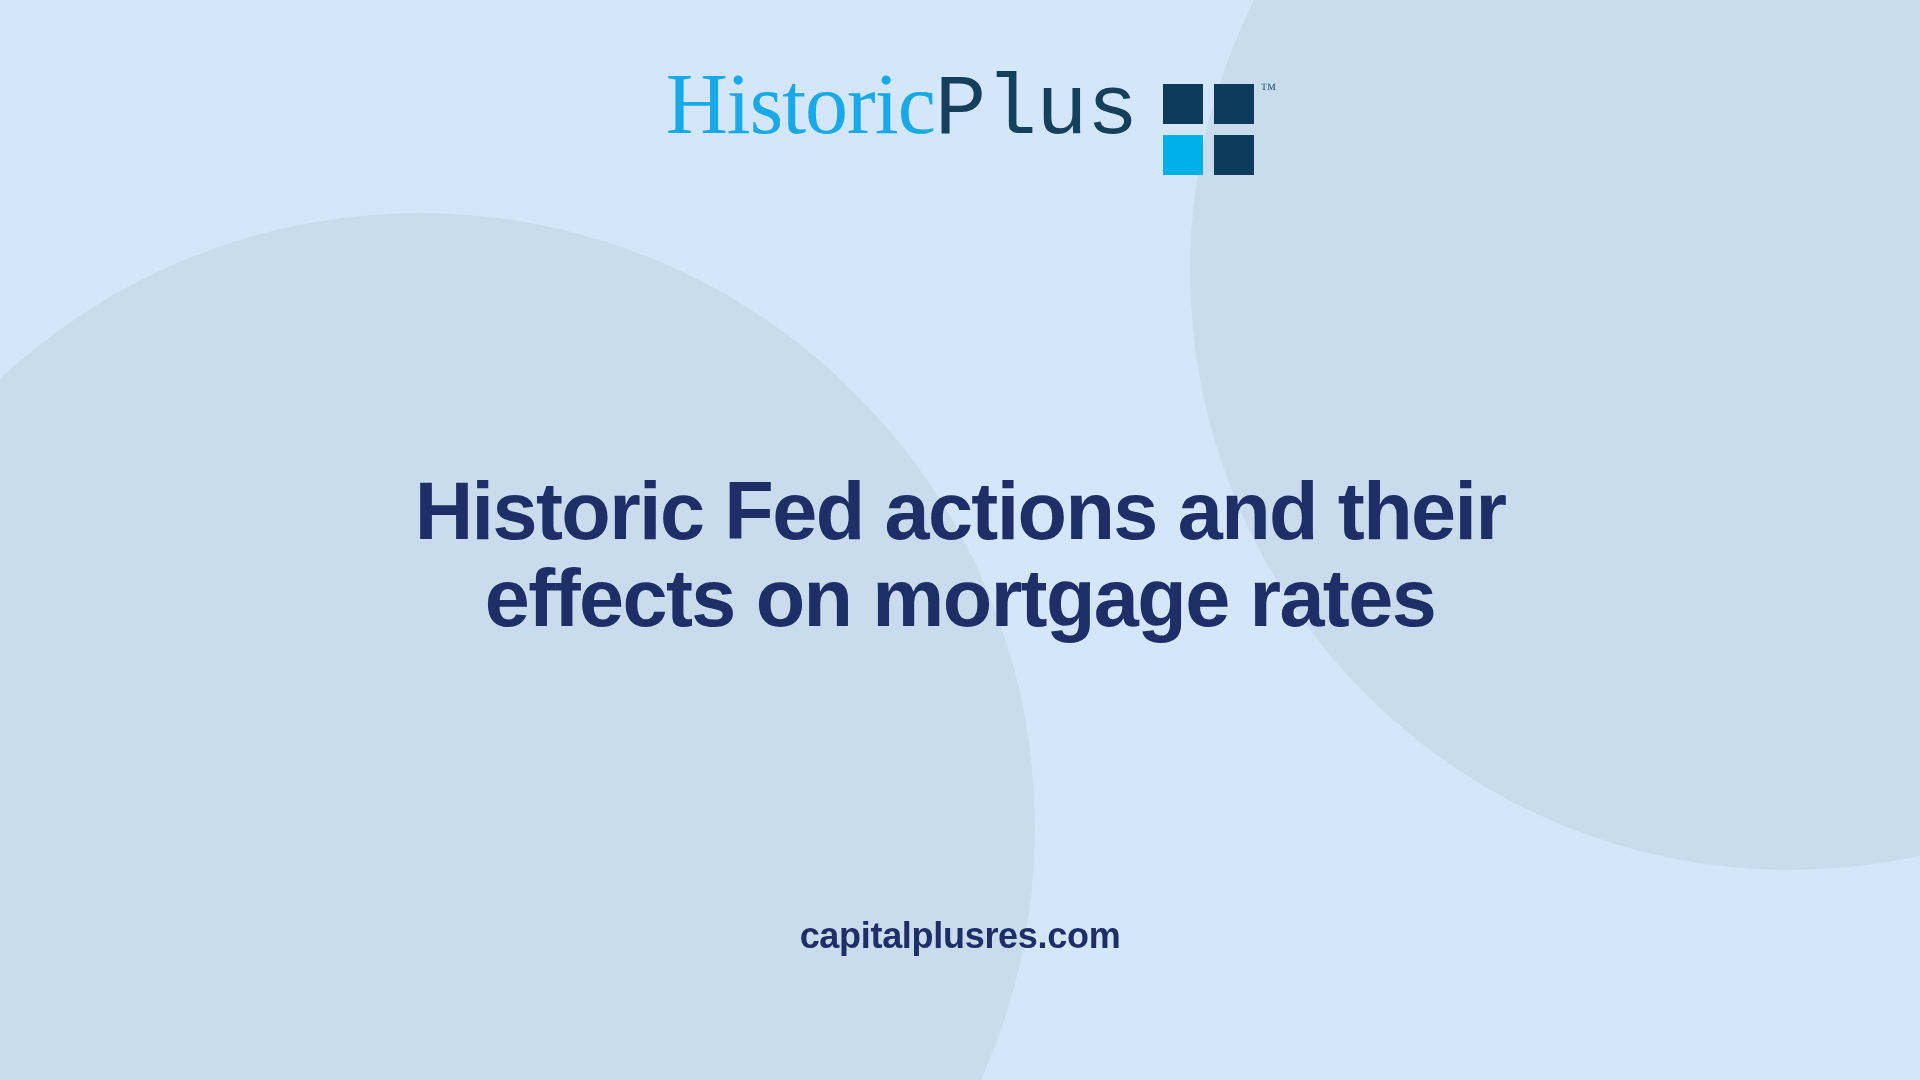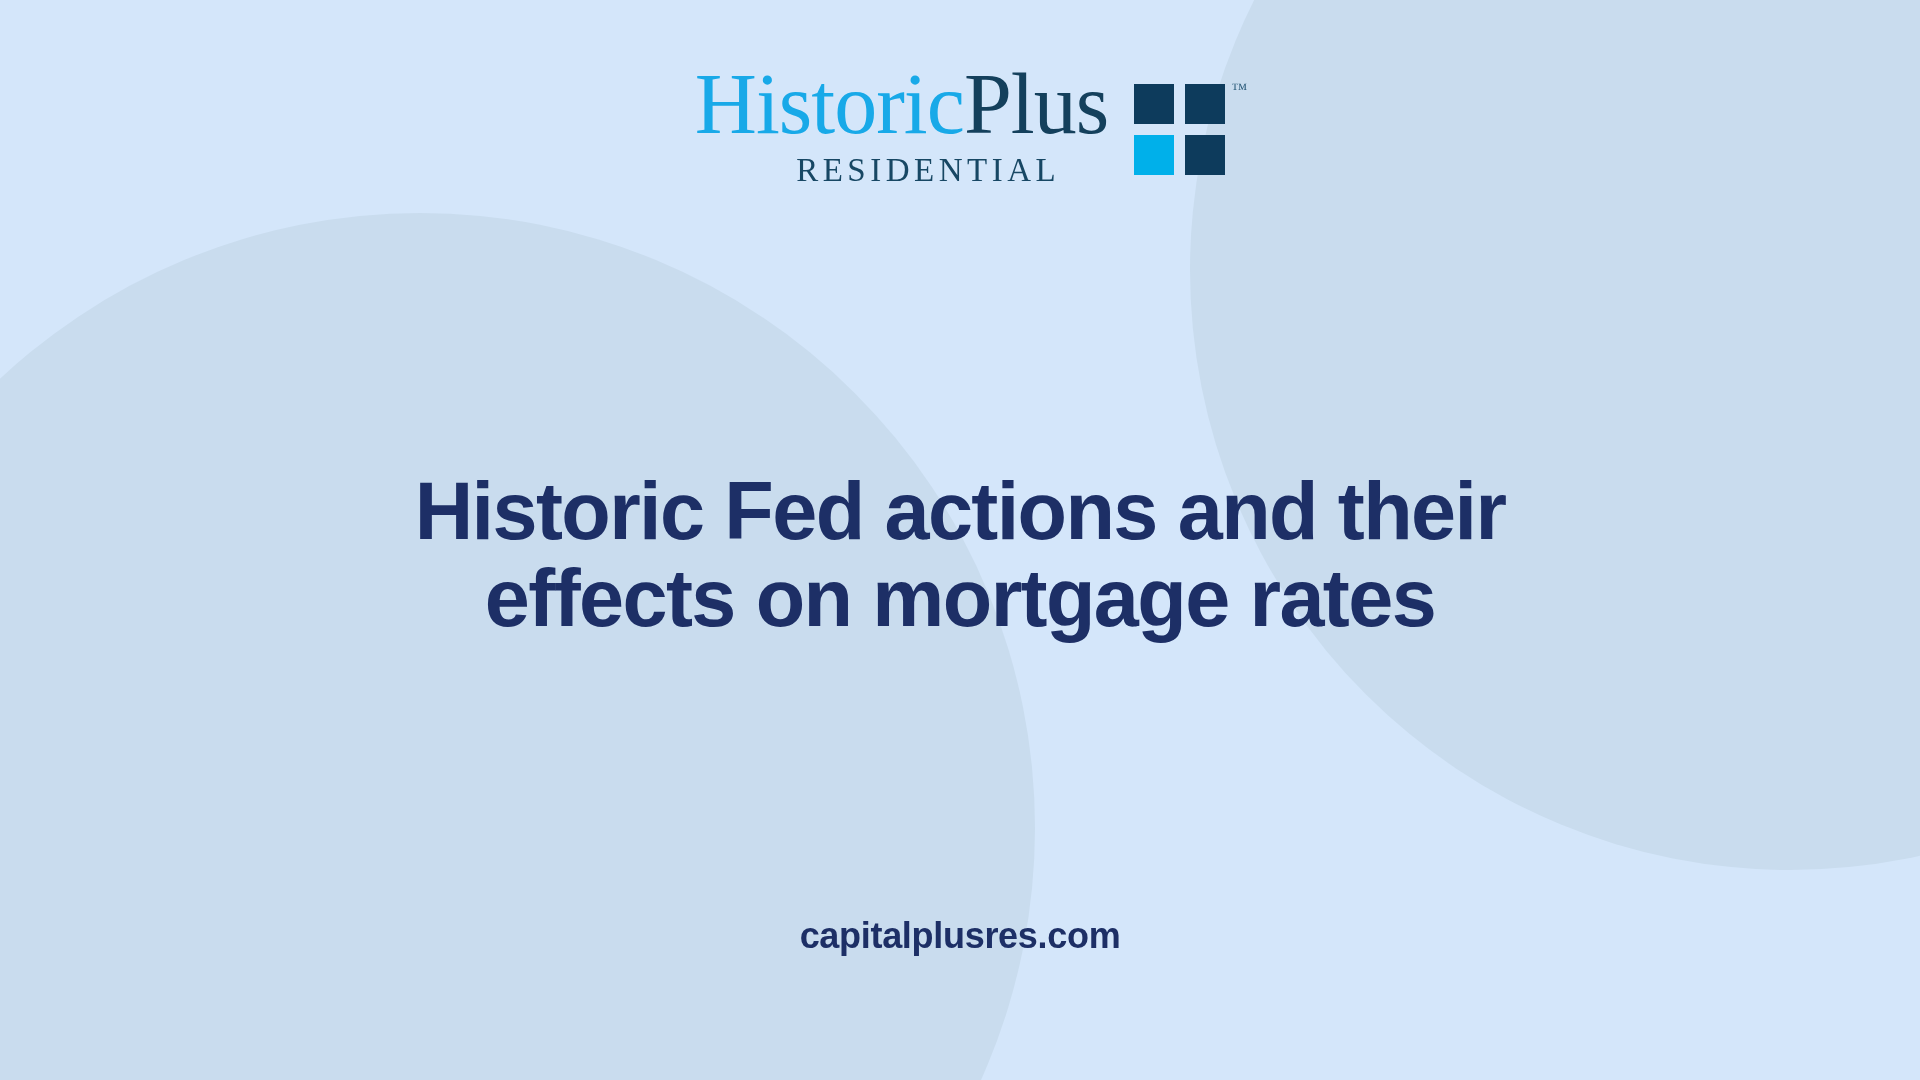--- a/index.html
+++ b/index.html
@@ -43,21 +43,21 @@
     align-items:flex-end;
   }
   .wordmark {
     font-family:"Liberation Serif", "DejaVu Serif", serif;
     font-size:86px;
     line-height:0.98;
     letter-spacing:-1px;
     white-space:nowrap;
   }
   .wm-capital { color:#18a9e8; font-weight:400; }
-  .wm-plus    { color:#14405c; font-weight:400; }
+  .wm-plus    { color:#14405c; font-weight:400;font-family:Liberation Mono, monospace; }
   .residential {
     font-family:"Liberation Serif", "DejaVu Serif", serif;
     font-size:33px;
     letter-spacing:4.5px;
     color:#174764;
     margin-top:6px;
     margin-right:48px;
     white-space:nowrap;
   }
   .mark-col {
@@ -120,21 +120,20 @@
 
   <svg id="bg-shapes" viewBox="0 0 1920 1080" width="1920" height="1080" preserveAspectRatio="none" aria-hidden="true">
     <circle cx="420" cy="828" r="615" fill="#c9dcee"></circle>
     <circle cx="1790" cy="270" r="600" fill="#c9dcee"></circle>
   </svg>
 
   <div id="logo-block">
     <div class="logo-inner">
       <div class="wordmark-col">
         <div class="wordmark"><span class="wm-capital">Historic</span><span class="wm-plus">Plus</span></div>
-        <div class="residential">RESIDENTIAL</div>
       </div>
       <div class="mark-col">
         <div class="squares">
           <div class="sq sq-dark"></div>
           <div class="sq sq-dark"></div>
           <div class="sq sq-cyan"></div>
           <div class="sq sq-dark"></div>
         </div>
         <span class="tm">™</span>
       </div>

